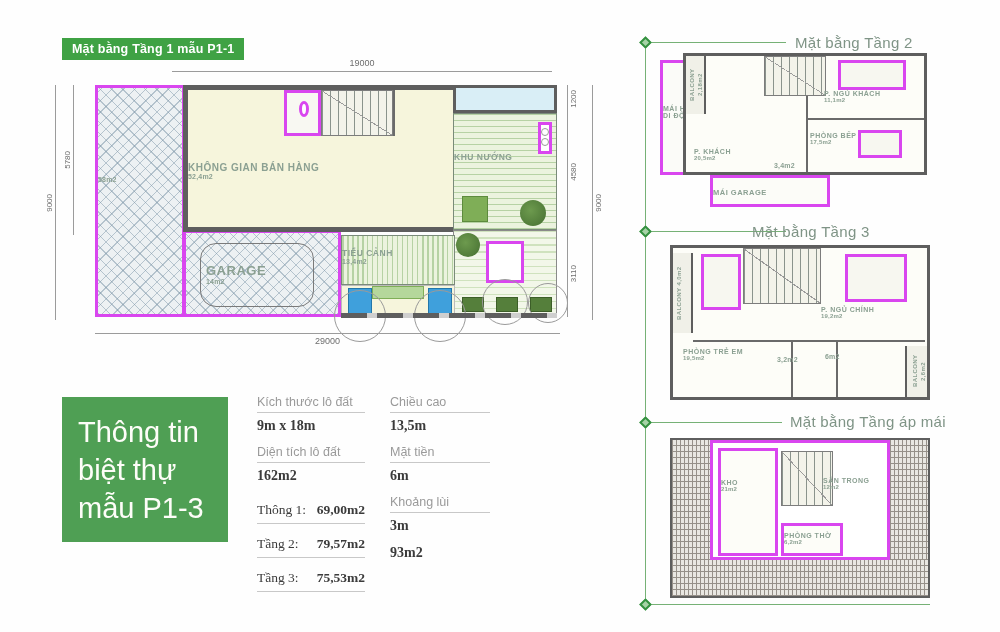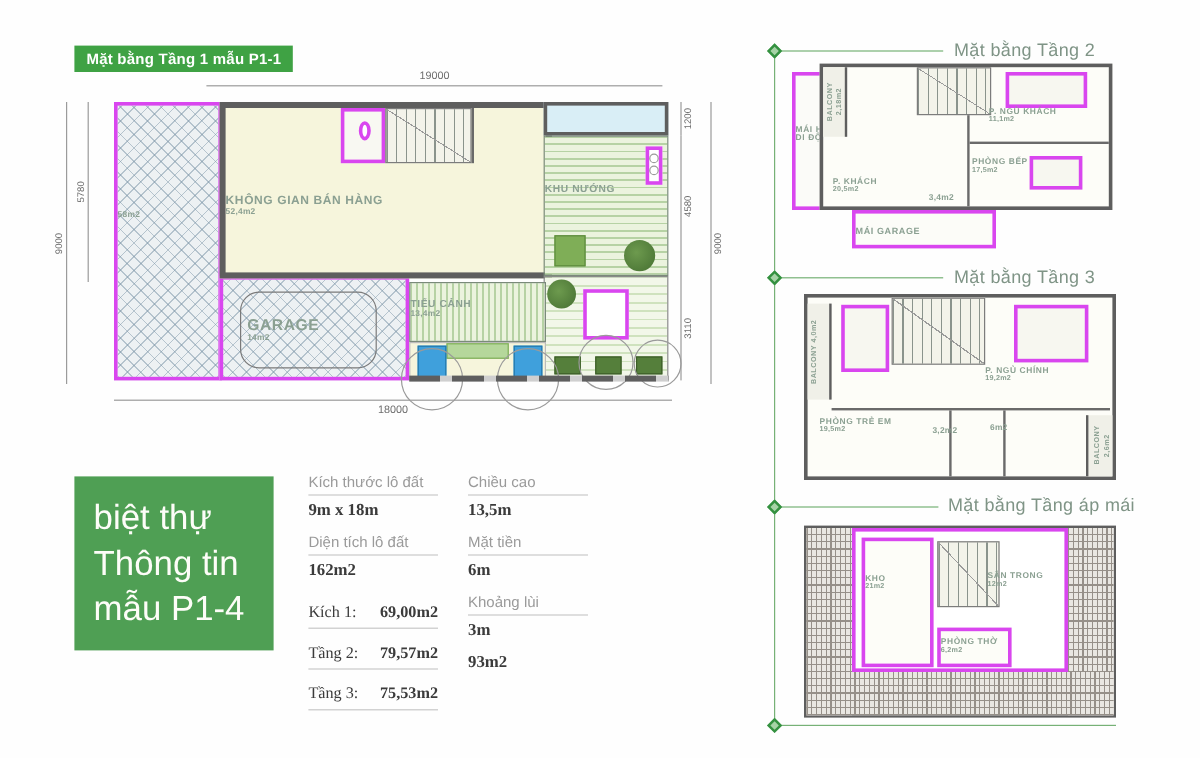--- a/index.html
+++ b/index.html
@@ -137,21 +137,21 @@
       <div class="abs circle" style="left:-8px;top:4px;width:52px;height:52px;"></div>
       <div class="abs circle" style="left:72px;top:4px;width:52px;height:52px;"></div>
     </div>
 
     <div class="abs" style="left:246px;top:228px;width:216px;height:5px;background:repeating-linear-gradient(90deg,#5e5e5e 0 26px,#cfcfcf 26px 36px);"></div>
 
     <div class="abs dim-h" style="left:77px;top:-14px;width:380px;">
       <span>19000</span>
       </div>
     <div class="abs dim-h below" style="left:0;top:248px;width:465px;">
-      <span>18000</span>
+      <span>29000</span>
       </div>
     <div class="abs dim-v" style="left:-40px;top:0;height:235px;">
       <span>9000</span>
       </div>
     <div class="abs dim-v" style="left:-22px;top:0;height:150px;">
       <span>5780</span>
       </div>
     <div class="abs dim-v" style="left:472px;top:0;height:28px;">
       <span style="margin-left:1px;">1200</span>
       </div>
@@ -160,32 +160,32 @@
       </div>
     <div class="abs dim-v" style="left:472px;top:145px;height:87px;">
       <span style="margin-left:1px;">3110</span>
       </div>
     <div class="abs dim-v" style="left:497px;top:0;height:235px;">
       <span style="margin-left:1px;">9000</span>
       </div>
   </div>
 
   <div class="abs info-box" style="left:62px;top:397px;width:166px;height:145px;">
+    <div>Thông tin</div>
     <div>biệt thự</div>
-    <div>Thông tin</div>
-    <div>mẫu P1-4</div>
+    <div>mẫu P1-3</div>
   </div>
 
   <div class="abs spec-col" style="left:257px;top:395px;width:108px;">
     <div class="spec-head">Kích thước lô đất</div>
     <div class="spec-val">9m x 18m</div>
     <div class="spec-head">Diện tích lô đất</div>
     <div class="spec-val">162m2</div>
     <div class="spec-row">
-      <span>Kích 1:</span>
+      <span>Thông 1:</span>
       <span class="v">69,00m2</span>
       </div>
     <div class="spec-row">
       <span>Tầng 2:</span>
       <span class="v">79,57m2</span>
       </div>
     <div class="spec-row">
       <span>Tầng 3:</span>
       <span class="v">75,53m2</span>
       </div>
@@ -248,21 +248,21 @@
         <div class="rname">PHÒNG BẾP</div>
         <div class="rarea">17,5m2</div>
       </div>
       <div class="rlabel rarea" style="left:88px;top:106px;width:36px;">3,4m2</div>
     </div>
     <div class="abs thin" style="left:55px;top:125px;width:120px;height:32px;background:#fcfcf8;">
       <div class="rlabel rname" style="left:0;right:0;top:10px;font-size:7.5px;">MÁI GARAGE</div>
     </div>
   </div>
 
-  <div class="abs plan-title" style="left:795px;top:223px;">Mặt bằng Tầng 3</div>
+  <div class="abs plan-title" style="left:752px;top:223px;">Mặt bằng Tầng 3</div>
   <div class="abs" style="left:655px;top:240px;width:280px;height:165px;">
     <div class="abs wall3" style="left:15px;top:5px;width:260px;height:155px;">
       <div class="abs balcony" style="left:0;top:5px;width:20px;height:80px;border-right:2px solid #5e5e5e;">
         <div class="vtext" style="position:absolute;left:2px;top:4px;height:72px;">
           <span>BALCONY</span>
           <span>4,0m2</span>
         </div>
       </div>
       <div class="abs stairs" style="left:70px;top:0;width:78px;height:56px;"></div>
       <div class="abs thin" style="left:28px;top:6px;width:40px;height:56px;background:#f7f7f0;"></div>

